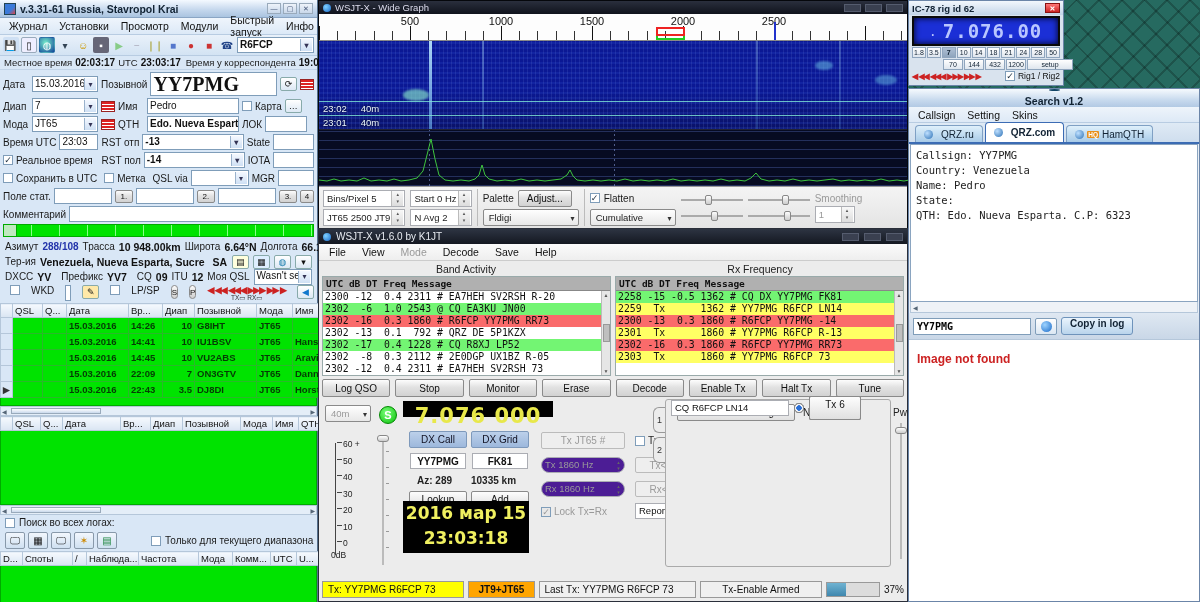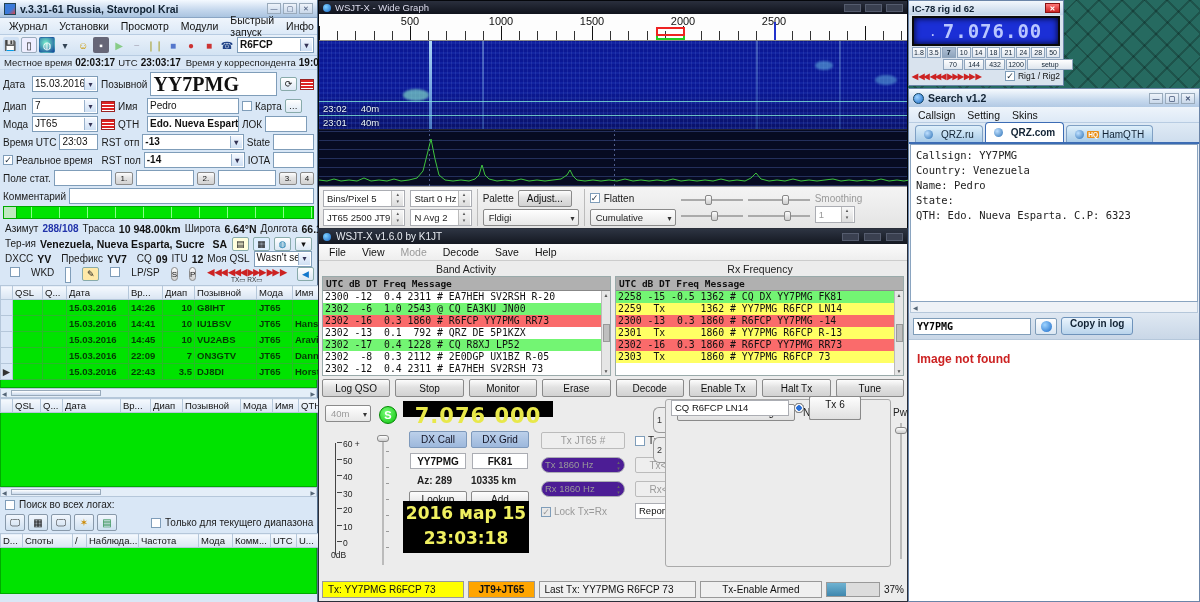--- a/index.html
+++ b/index.html
@@ -172,21 +172,21 @@
   .bbtn { flex:1; height:11px; background:linear-gradient(#fefefe,#dfe6ee); border:1px solid #8fa5bd; font-size:7px; text-align:center; line-height:9px; color:#123; }
   .bbtn.sel { background:linear-gradient(#aebfd4,#8fa5bd); font-weight:bold; }
   .bandrow2 { display:flex; gap:1px; padding:0 3px 0 34px; margin-top:1px; }
   .bandrow2 .bbtn { flex:none; width:20px; }
   .bandrow2 .setup { margin-left:auto; width:46px; }
   .rigbot { display:flex; align-items:center; gap:2px; padding:1px 3px; }
   .rigbot .ra { color:#c22; font-weight:bold; font-size:8px; letter-spacing:-1px; }
   .rigbot .tog { margin-left:auto; display:flex; align-items:center; gap:3px; font-size:8.5px; }
 
   .sw { position:absolute; left:908px; top:88px; width:292px; height:514px; background:#e7eef6; border:1px solid #6b85a8; display:flex; flex-direction:column; }
-  .sw-title { height:18px; background:linear-gradient(#f6fafe,#c8daee 60%,#b2c9e4); display:flex; align-items:center; gap:4px; padding:0 4px; font-weight:bold; font-size:10.5px; color:#123; }
+  .sw-title { height:18px; background:linear-gradient(#f6fafe,#c8daee 60%,#b2c9e4); display:flex; align-items:center; gap:4px; padding:0 4px; font-weight:bold; font-size:10.5px; color:#123;flex-direction:column; }
   .sw-title .globe { width:11px; height:11px; border-radius:50%; background:radial-gradient(circle at 35% 35%, #9fd4ff, #1a6ac8); border:1px solid #146; }
   .sw-menu { height:16px; display:flex; gap:2px; align-items:center; padding:0 4px; background:linear-gradient(#eef4fb,#dde9f6); border-bottom:1px solid #b8cce2; font-size:10.5px; }
   .sw-menu span { padding:1px 5px; }
   .tabs { height:21px; display:flex; align-items:flex-end; gap:2px; padding:0 6px; background:linear-gradient(#dfeaf5,#cfdeee); border-bottom:2px solid #3c6cb4; }
   .tab { display:flex; align-items:center; gap:3px; height:17px; padding:0 8px; background:linear-gradient(#dff0fb,#a8cbe8); border:1px solid #7fa0c4; border-bottom:none; border-radius:4px 4px 0 0; font-size:10px; color:#123; }
   .tab.active { background:#fff; height:20px; font-weight:bold; border-color:#3c6cb4; }
   .tabdot { width:9px; height:9px; border-radius:50%; background:radial-gradient(circle at 35% 35%, #bfe0ff, #2a6fb4); flex:none; }
   .tabbadge { background:#e88f1a; color:#fff; font-size:6.5px; padding:0 1px; border-radius:1px; font-weight:bold; }
   .sw-content { background:#fff; border:1px solid #8aa4c0; margin:0 1px; height:158px; padding:3px 5px; font-family:"DejaVu Sans Mono", monospace; font-size:10.5px; line-height:15px; color:#222; }
   .sw-hscroll { height:11px; margin:0 1px; background:#eef2f7; border:1px solid #b5c7da; border-top:none; display:flex; align-items:center; padding:0 2px; font-size:6px; color:#567; }
@@ -282,20 +282,30 @@
         <span class="inp dd" style="width:104px;font-weight:bold;">-13</span>
         <span class="lbl" style="margin-left:auto;">State</span>
         <span class="inp" style="width:42px;"></span>
       </div>
       <div class="frow">
         <span class="cb on"></span>
         <span class="lbl">Реальное время</span>
         <span class="lbl" style="margin-left:6px;">RST пол</span>
         <span class="inp dd" style="width:104px;font-weight:bold;">-14</span>
         <span class="lbl" style="margin-left:auto;">IOTA</span>
+        <span class="inp" style="width:42px;"></span>
+      </div>
+      <div class="frow">
+        <span class="cb"></span>
+        <span class="lbl">Сохранить в UTC</span>
+        <span class="cb" style="margin-left:4px;"></span>
+        <span class="lbl">Метка</span>
+        <span class="lbl" style="margin-left:4px;">QSL via</span>
+        <span class="inp dd" style="width:66px;"></span>
+        <span class="lbl" style="margin-left:auto;">MGR</span>
         <span class="inp" style="width:42px;"></span>
       </div>
       <div class="frow">
         <span class="lbl">Поле стат.</span>
         <span class="inp" style="flex:1;"></span>
         <span class="btn" style="width:18px;height:13px;font-size:8px;">1.</span>
         <span class="inp" style="flex:1;"></span>
         <span class="btn" style="width:18px;height:13px;font-size:8px;">2.</span>
         <span class="inp" style="flex:1;"></span>
         <span class="btn" style="width:18px;height:13px;font-size:8px;">3.</span>

